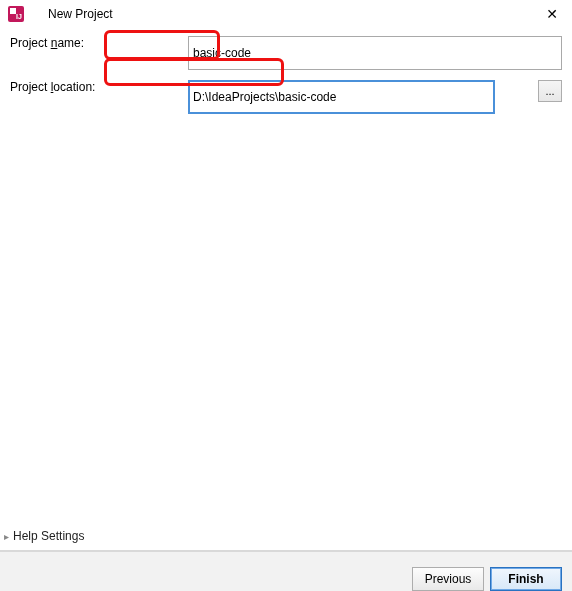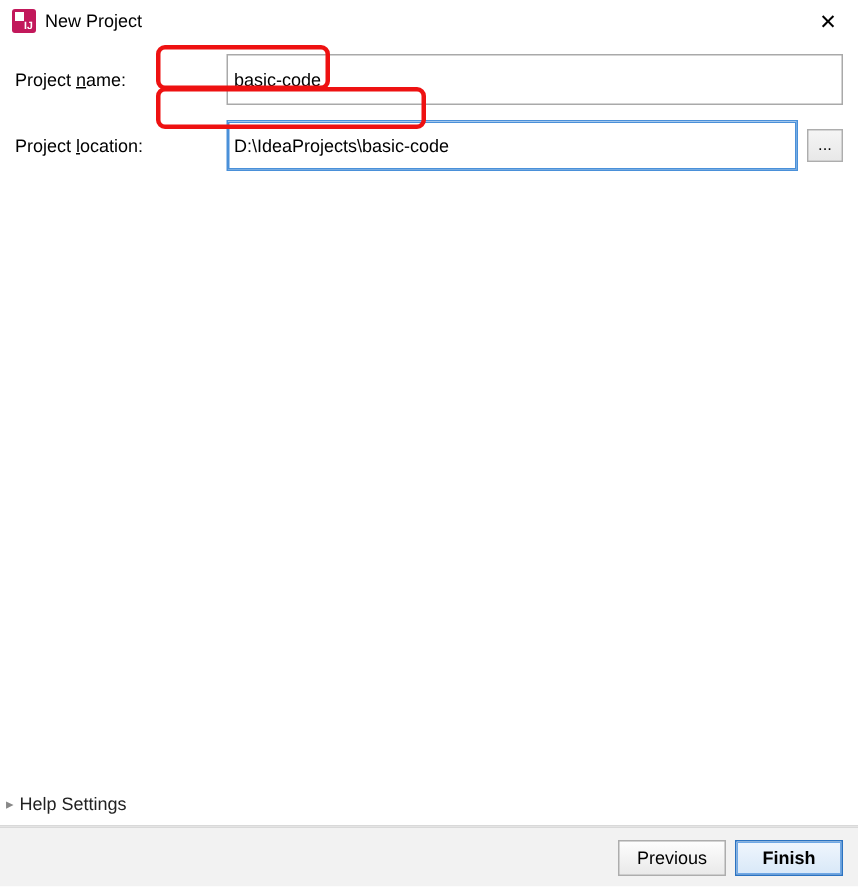--- a/index.html
+++ b/index.html
@@ -19,41 +19,42 @@
       align-items: center;
       padding: 0 8px;
       background: #fff;
       position: relative;
     }
     .titlebar .app-icon {
       width: 16px;
       height: 16px;
       margin-right: 6px;
     }
-    .titlebar .title { font-size: 12px; }
+    .titlebar .title { font-size: 12px; margin-left: 18px; }
     .titlebar .close {
       position: absolute;
       right: 0;
       top: 0;
       width: 40px;
       height: 28px;
       display: flex;
       align-items: center;
       justify-content: center;
       font-size: 14px;
       cursor: pointer;
     }
     .content {
       padding: 8px 10px 0 10px;
     }
     .form-row {
       display: flex;
-      align-items: center;
+      align-items: flex-start;
       margin-bottom: 10px;
       position: relative;
+      gap: 37px;
     }
     .form-label {
       width: 95px;
       font-size: 12px;
     }
     .form-label .mn { text-decoration: underline; }
     .text-input {
       flex: 1;
       height: 34px;
       border: 1px solid #a9a9a9;
@@ -126,21 +127,21 @@
       height: 1px;
       background: #d9d9d9;
     }
     .button-bar {
       position: absolute;
       left: 0;
       right: 0;
       bottom: 0;
       height: 40px;
       display: flex;
-      align-items: center;
+      align-items: flex-end;
       justify-content: flex-end;
       padding-right: 10px;
       gap: 6px;
       background: #f2f2f2;
       border-top: 1px solid #d9d9d9;
     }
     .btn {
       min-width: 72px;
       height: 24px;
       border: 1px solid #adadad;

